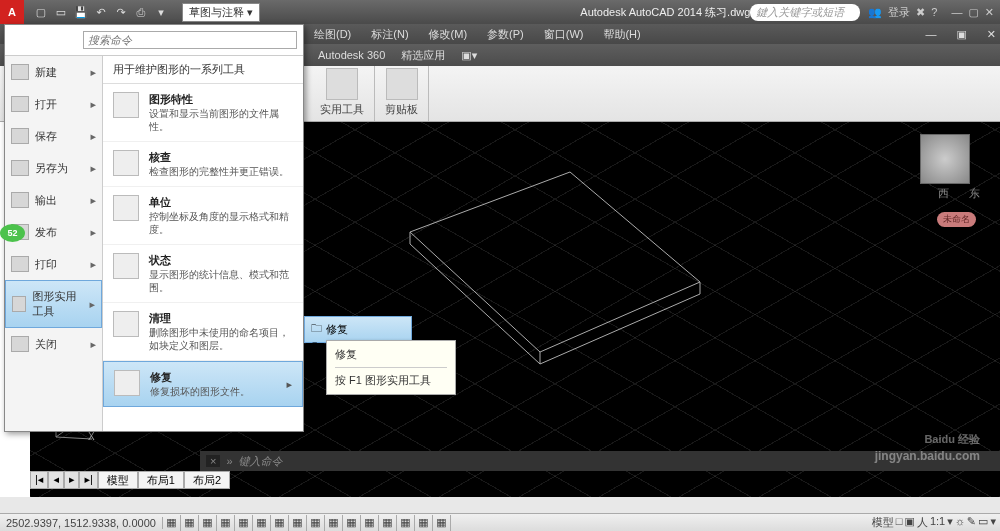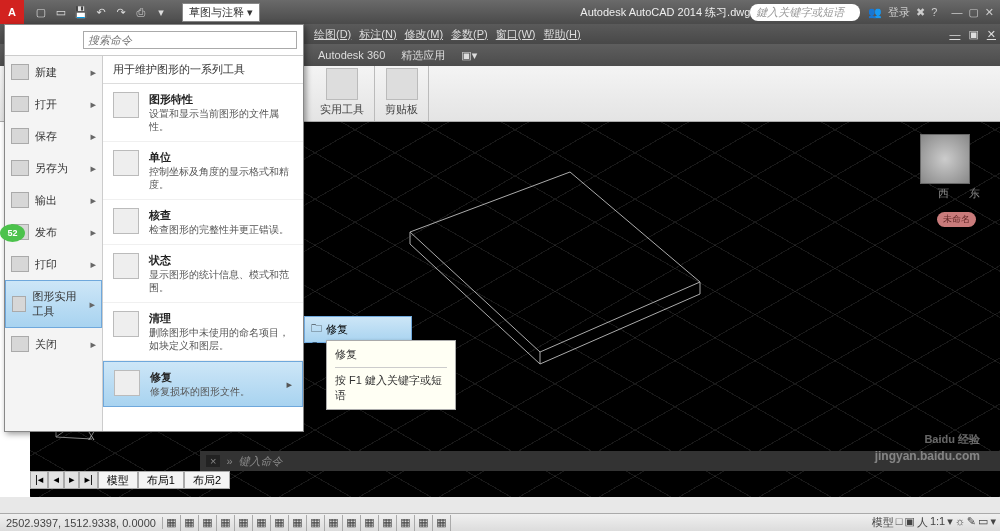--- a/index.html
+++ b/index.html
@@ -6,21 +6,21 @@
 body { width: 1000px; height: 531px; background: #e8e8e8; overflow: hidden; position: relative; }
 .titlebar { height: 24px; background: linear-gradient(#6a6a6a, #4a4a4a); display: flex; align-items: center; color: #ccc; }
 .titlebar .logo { width: 24px; height: 24px; background: #d2221f; display: flex; align-items: center; justify-content: center; color: #fff; font-weight: bold; margin-right: 4px; }
 .titlebar .qat { display: flex; gap: 2px; padding: 0 4px; }
 .titlebar .qat span { width: 18px; height: 18px; display: flex; align-items: center; justify-content: center; color: #ddd; }
 .titlebar .workspace { background: #fff; color: #333; padding: 1px 6px; margin: 0 8px; border: 1px solid #888; }
 .titlebar .title { flex: 1; text-align: right; color: #eee; }
 .titlebar .search { background: #fff; color: #999; padding: 1px 6px; width: 110px; font-style: italic; border-radius: 8px; }
 .titlebar .user { display: flex; gap: 6px; padding: 0 8px; align-items: center; }
 .titlebar .wincontrols { display: flex; gap: 6px; padding: 0 6px; }
-.menubar { height: 20px; background: linear-gradient(#5a5a5a, #484848); display: flex; align-items: center; color: #ddd; padding-left: 310px; gap: 0; text-decoration: underline; }
+.menubar { height: 20px; background: linear-gradient(#5a5a5a, #484848); display: flex; align-items: center; color: #ddd; padding-left: 310px; gap: 12px; }
 .menubar span { padding: 0 4px; }
 .ribbon-tabs { height: 22px; background: linear-gradient(#5e5e5e, #4c4c4c); display: flex; align-items: center; color: #ddd; padding-left: 310px; }
 .ribbon-tabs span { padding: 0 8px; }
 .ribbon-panel { height: 56px; background: linear-gradient(#f4f4f4,#e4e4e4); display: flex; border-bottom: 1px solid #aaa; padding-left: 310px; }
 .ribbon-panel .group { border-right: 1px solid #bbb; padding: 2px 10px; text-align: center; color: #444; }
 .ribbon-panel .group .ico { width: 32px; height: 32px; background: #ddd; margin: 0 auto 2px; border: 1px solid #bbb; }
 .viewport { position: absolute; left: 0; top: 122px; right: 0; bottom: 34px; background: #fff; }
 .drawing { position: absolute; left: 30px; top: 0; right: 0; bottom: 0; background: #000; }
 .grid-pattern { position:absolute; inset:0; background-image: repeating-linear-gradient(30deg, rgba(60,60,60,.4) 0 1px, transparent 1px 40px), repeating-linear-gradient(-30deg, rgba(60,60,60,.4) 0 1px, transparent 1px 40px); }
 .app-menu { position: absolute; left: 4px; top: 24px; width: 300px; height: 408px; background: #fff; border: 1px solid #888; box-shadow: 2px 2px 6px rgba(0,0,0,.4); z-index: 50; display: flex; flex-direction: column; }
@@ -238,29 +238,29 @@
           <div class="entry">
             <div class="ico"></div>
             <div class="txt">
               <div class="t">图形特性</div>
               <div class="d">设置和显示当前图形的文件属性。</div>
             </div>
           </div>
           <div class="entry">
             <div class="ico"></div>
             <div class="txt">
+              <div class="t">核查</div>
+              <div class="d">检查图形的完整性并更正错误。</div>
+            </div>
+          </div>
+          <div class="entry">
+            <div class="ico"></div>
+            <div class="txt">
               <div class="t">单位</div>
               <div class="d">控制坐标及角度的显示格式和精度。</div>
-            </div>
-          </div>
-          <div class="entry">
-            <div class="ico"></div>
-            <div class="txt">
-              <div class="t">核查</div>
-              <div class="d">检查图形的完整性并更正错误。</div>
             </div>
           </div>
           <div class="entry">
             <div class="ico"></div>
             <div class="txt">
               <div class="t">状态</div>
               <div class="d">显示图形的统计信息、模式和范围。</div>
             </div>
           </div>
           <div class="entry">
@@ -285,21 +285,21 @@
 
 <div class="submenu">
   <span>🗀</span>
   <span>修复</span>
 </div>
 <div style="position:absolute;left:312px;top:338px;z-index:60">🗀</div>
 
 <div class="tooltip">
   <div>修复</div>
   <hr>
-  <div>按 F1 鍵入关键字或短语</div>
+  <div>按 F1 图形实用工具</div>
 </div>
 
 <div class="status">
   <div class="coords">2502.9397, 1512.9338, 0.0000</div>
   <div class="icons" id="status-toggles">
   <span>▦</span>
       <span>▦</span>
       <span>▦</span>
       <span>▦</span>
       <span>▦</span>

